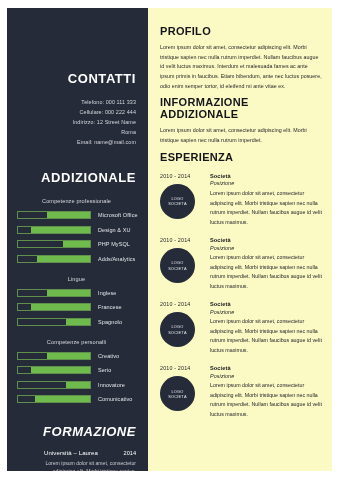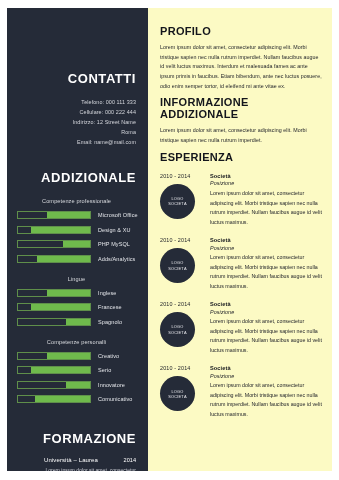--- a/index.html
+++ b/index.html
@@ -88,21 +88,21 @@
     background: #6fba4c;
   }
   .skill-label {
     font-size: 5.5px;
     color: #e4e6ea;
     margin-left: 7px;
     letter-spacing: 0.1px;
     white-space: nowrap;
   }
 
-  .formazione-heading { margin-top: 28px; }
+  .formazione-heading { margin-top: 21px; font-style: italic; }
   .edu-item {
     text-align: right;
     margin-top: 11px;
   }
   .edu-top {
     display: flex;
     justify-content: flex-end;
     align-items: baseline;
   }
   .edu-title {

